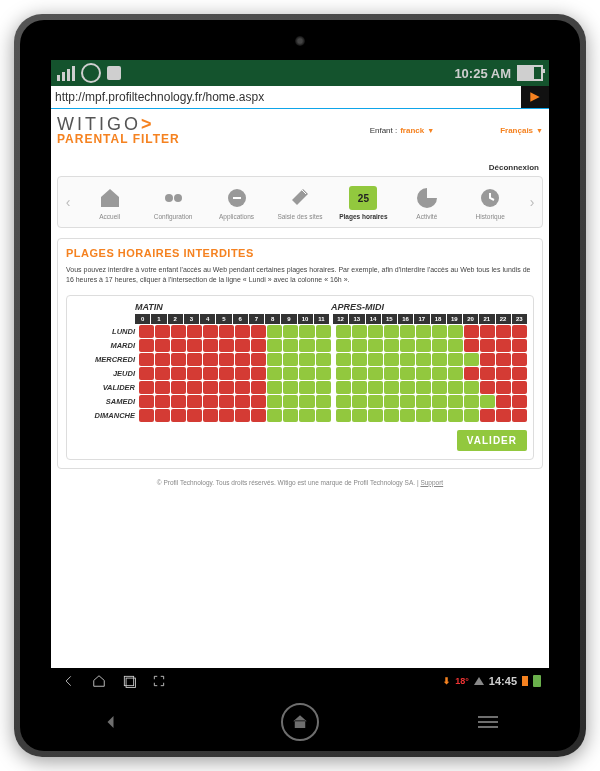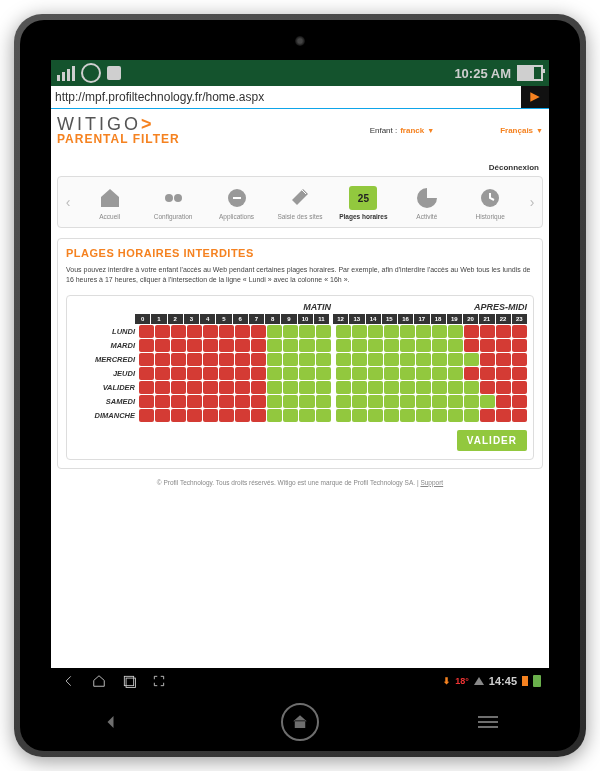--- a/index.html
+++ b/index.html
@@ -59,21 +59,21 @@
   .nav-item.active .nav-ico span{color:#222;font-weight:bold;font-size:10px;}
 
   
   .content{border:1px solid #ddd;border-radius:4px;padding:8px;}
   .content h2{color:#f58220;font-size:11px;margin:0 0 6px;font-weight:bold;letter-spacing:.5px;}
   .content p{font-size:7px;line-height:1.4;margin:0 0 10px;color:#444;}
 
   
   .sched-box{border:1px solid #ddd;border-radius:4px;padding:6px 6px 8px;}
   .period-hdr{display:flex;margin-left:62px;}
-  .period-hdr div{flex:1;text-align:right;font-size:9px;font-weight:bold;font-style:italic;}
+  .period-hdr div{flex:1;text-align:left;font-size:9px;font-weight:bold;font-style:italic;}
   .hours-row{display:flex;margin-left:62px;margin-top:2px;}
   .hours-half{flex:1;display:flex;gap:1px;}
   .hours-half.gap{margin-left:4px;}
   .hour-cell{flex:1;height:10px;background:#333;color:#fff;font-size:6px;display:flex;align-items:center;justify-content:center;font-weight:bold;}
   .grid-row{display:flex;margin-top:1px;align-items:center;}
   .day-label{width:62px;text-align:right;padding-right:4px;font-size:7.5px;font-weight:bold;font-style:italic;}
   .cells{flex:1;display:flex;gap:1px;}
   .cells .half{flex:1;display:flex;gap:1px;}
   .cells .half.gap{margin-left:4px;}
   .cell{flex:1;height:13px;border-radius:2px;cursor:pointer;}

